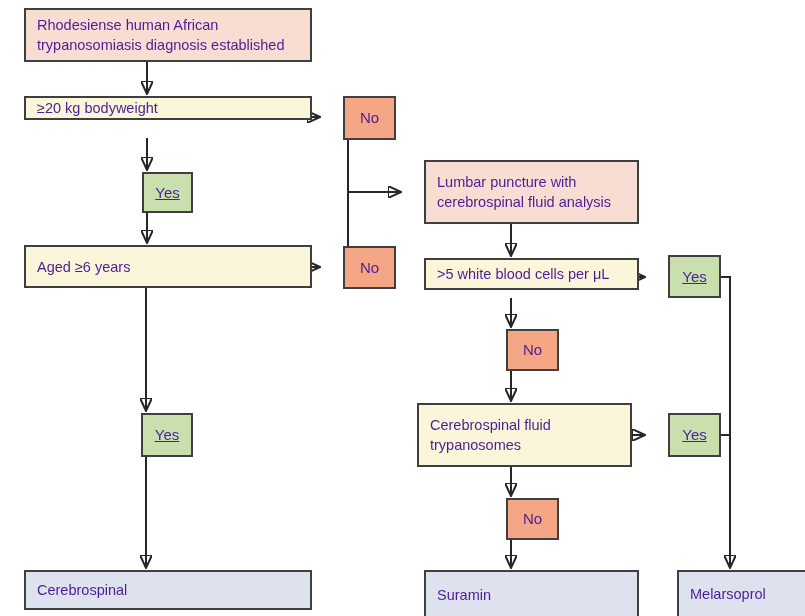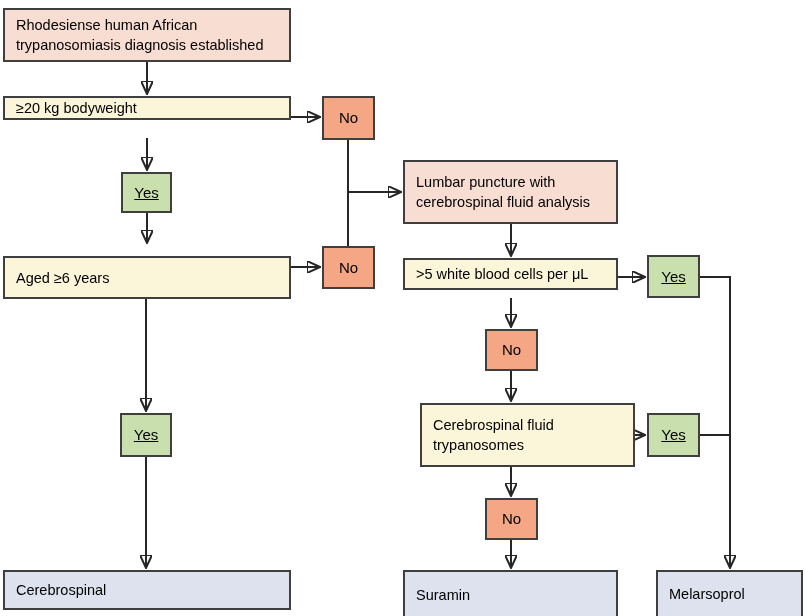--- a/index.html
+++ b/index.html
@@ -24,25 +24,26 @@
   }
   .connectors line, .connectors path {
     stroke: #262626;
     stroke-width: 2;
     fill: none;
   }
   .node {
     position: absolute;
     box-sizing: border-box;
     border: 2px solid #3f3f3f;
-    color: #000000;
+    color: #4c1d95;
     font-size: 15px;
     line-height: 20px;
     display: flex;
     align-items: center;
+    margin-left: 21px;
   }
   .node.wide {
     justify-content: flex-start;
     padding: 2px 6px 2px 11px;
     font-size: 14.5px;
   }
   .node.small {
     justify-content: center;
     padding: 16px;
   }
@@ -84,35 +85,35 @@
   </svg>
 
   <div class="node wide fill-start" style="left:3px; top:8px; width:288px; height:54px;">Rhodesiense human African trypanosomiasis diagnosis established</div>
 
   <div class="node wide fill-question" style="left:3px; top:96px; width:288px; height:24px;">≥20 kg bodyweight</div>
 
   <div class="node small fill-no" style="left:322px; top:96px; width:53px; height:44px;">No</div>
 
   <div class="node small fill-yes" style="left:121px; top:172px; width:51px; height:41px;">Yes</div>
 
-  <div class="node wide fill-question" style="left:3px; top:256px; width:288px; height:43px;">Aged ≥6 years</div>
+  <div class="node wide fill-question" style="left:3px; top:245px; width:288px; height:43px;">Aged ≥6 years</div>
 
   <div class="node small fill-no" style="left:322px; top:246px; width:53px; height:43px;">No</div>
 
   <div class="node small fill-yes" style="left:120px; top:413px; width:52px; height:44px;">Yes</div>
 
   <div class="node wide fill-start" style="left:403px; top:160px; width:215px; height:64px;">Lumbar puncture with cerebrospinal fluid analysis</div>
 
   <div class="node wide fill-question" style="left:403px; top:258px; width:215px; height:32px;">&gt;5 white blood cells per μL</div>
 
   <div class="node small fill-yes" style="left:647px; top:255px; width:53px; height:43px;">Yes</div>
 
   <div class="node small fill-no" style="left:485px; top:329px; width:53px; height:42px;">No</div>
 
-  <div class="node wide fill-question" style="left:420px; top:403px; width:215px; height:64px;">Cerebrospinal fluid trypanosomes</div>
+  <div class="node wide fill-question" style="left:396px; top:403px; width:215px; height:64px;">Cerebrospinal fluid trypanosomes</div>
 
   <div class="node small fill-yes" style="left:647px; top:413px; width:53px; height:44px;">Yes</div>
 
   <div class="node small fill-no" style="left:485px; top:498px; width:53px; height:42px;">No</div>
 
   <div class="node wide fill-treat" style="left:3px; top:570px; width:288px; height:40px;">Cerebrospinal</div>
 
   <div class="node wide fill-treat" style="left:403px; top:570px; width:215px; height:50px;">Suramin</div>
 
   <div class="node wide fill-treat" style="left:656px; top:570px; width:147px; height:48px;">Melarsoprol</div>

